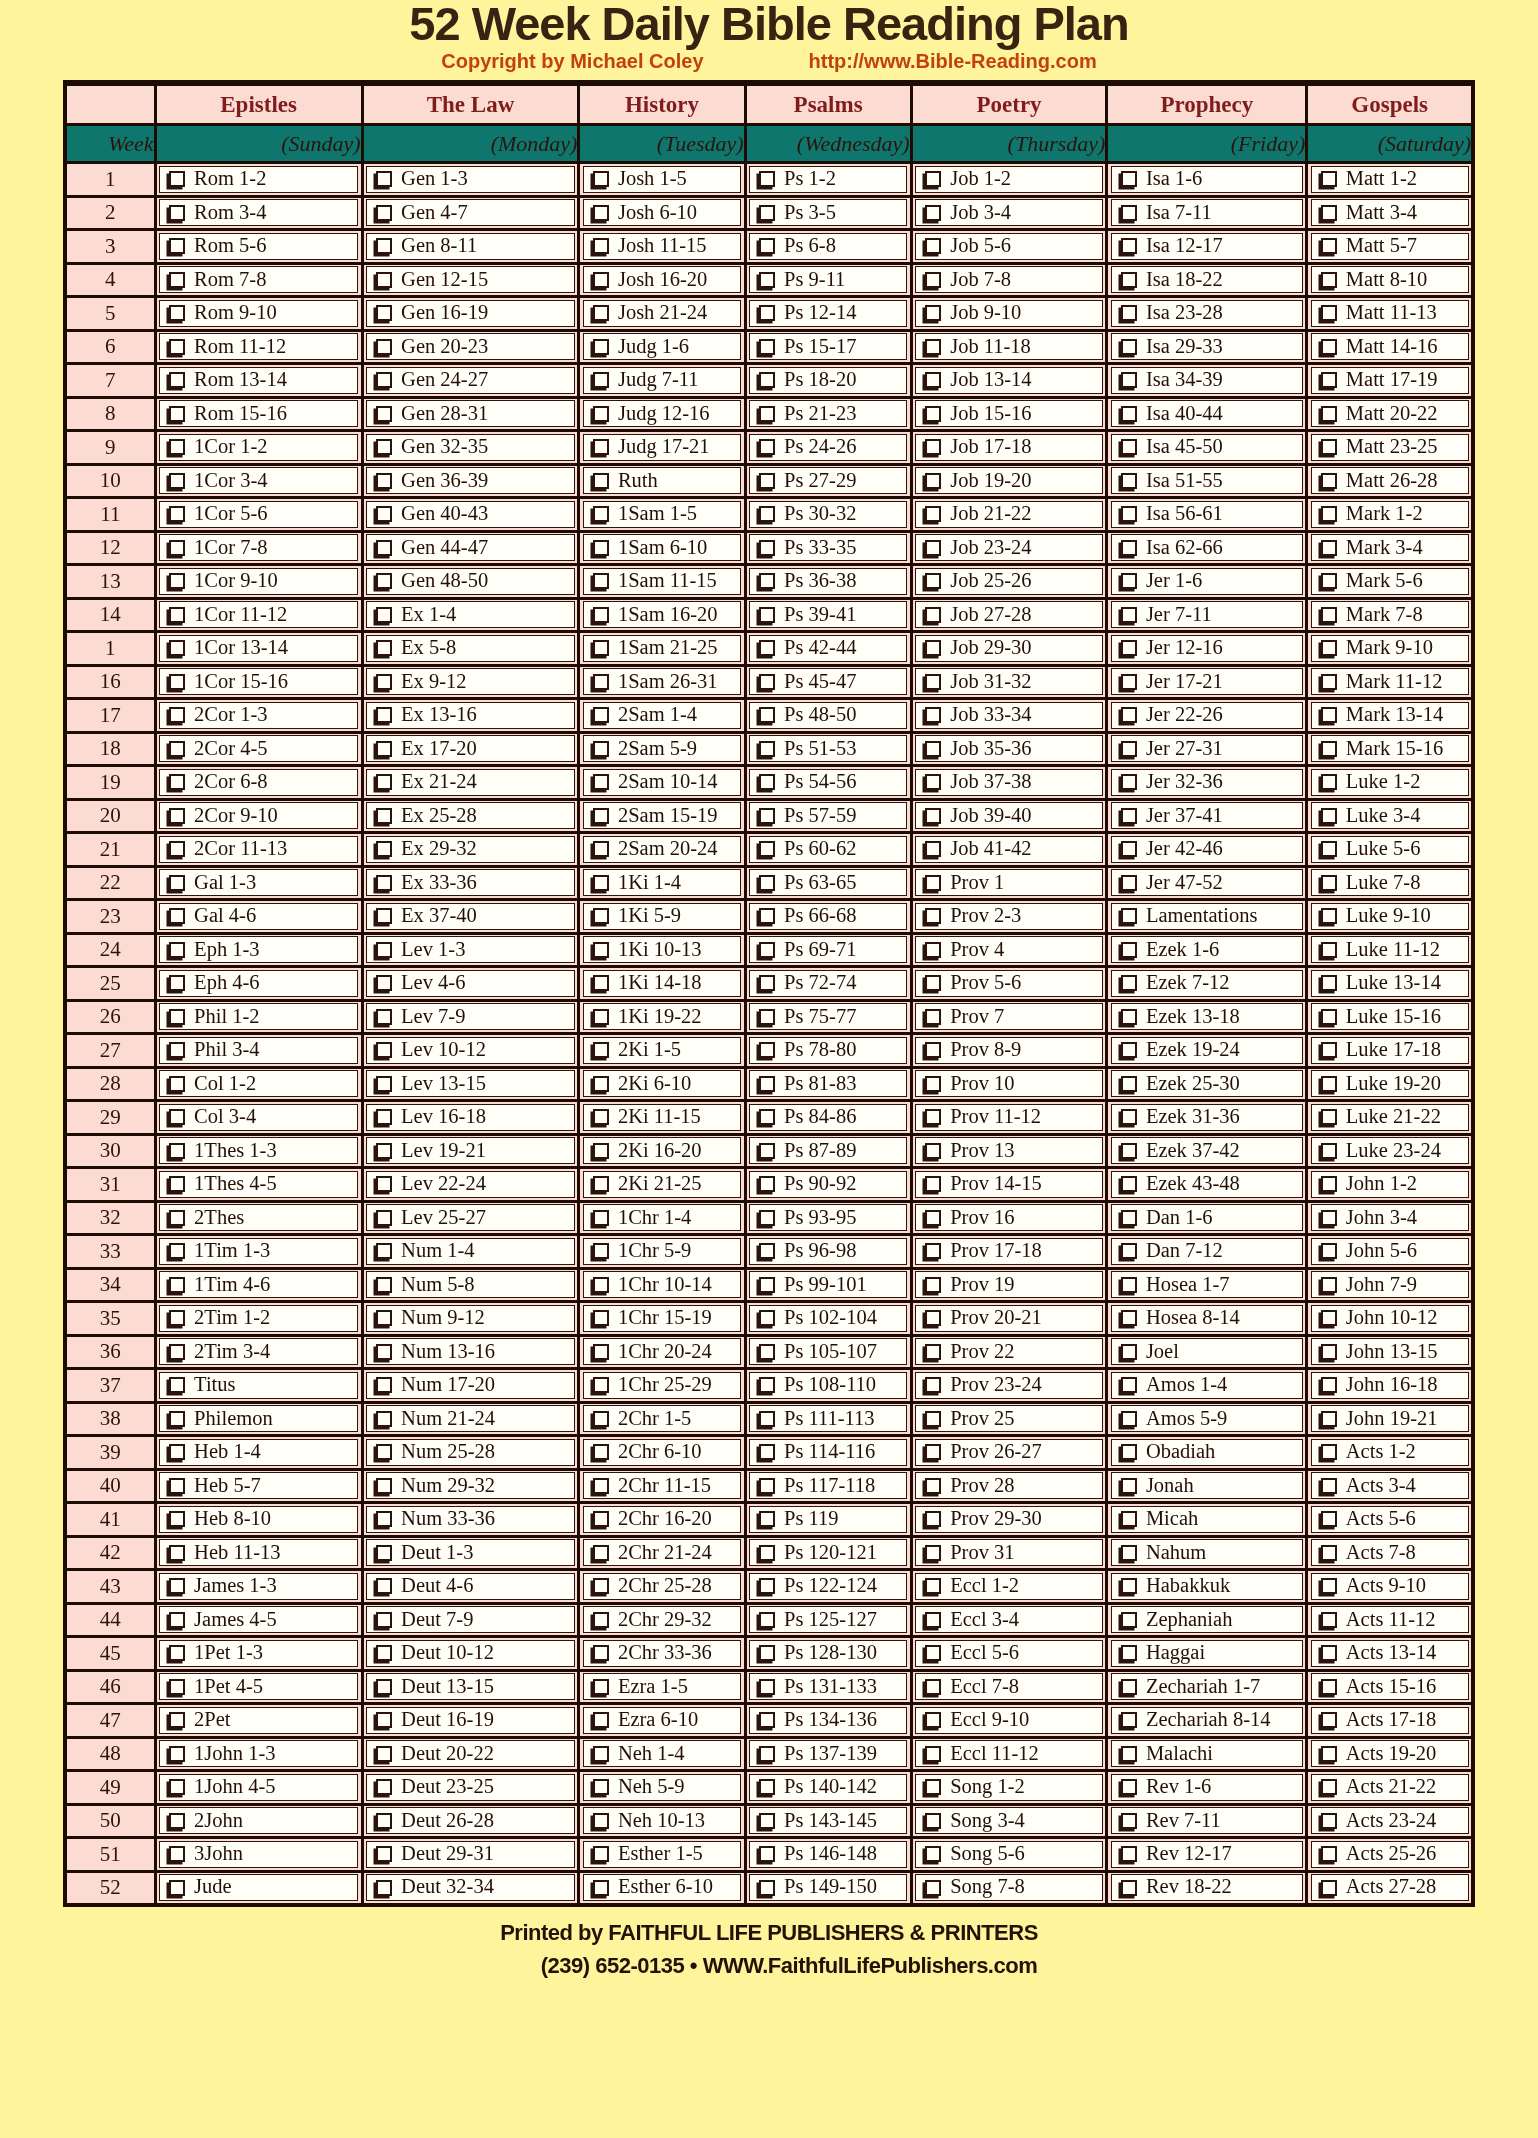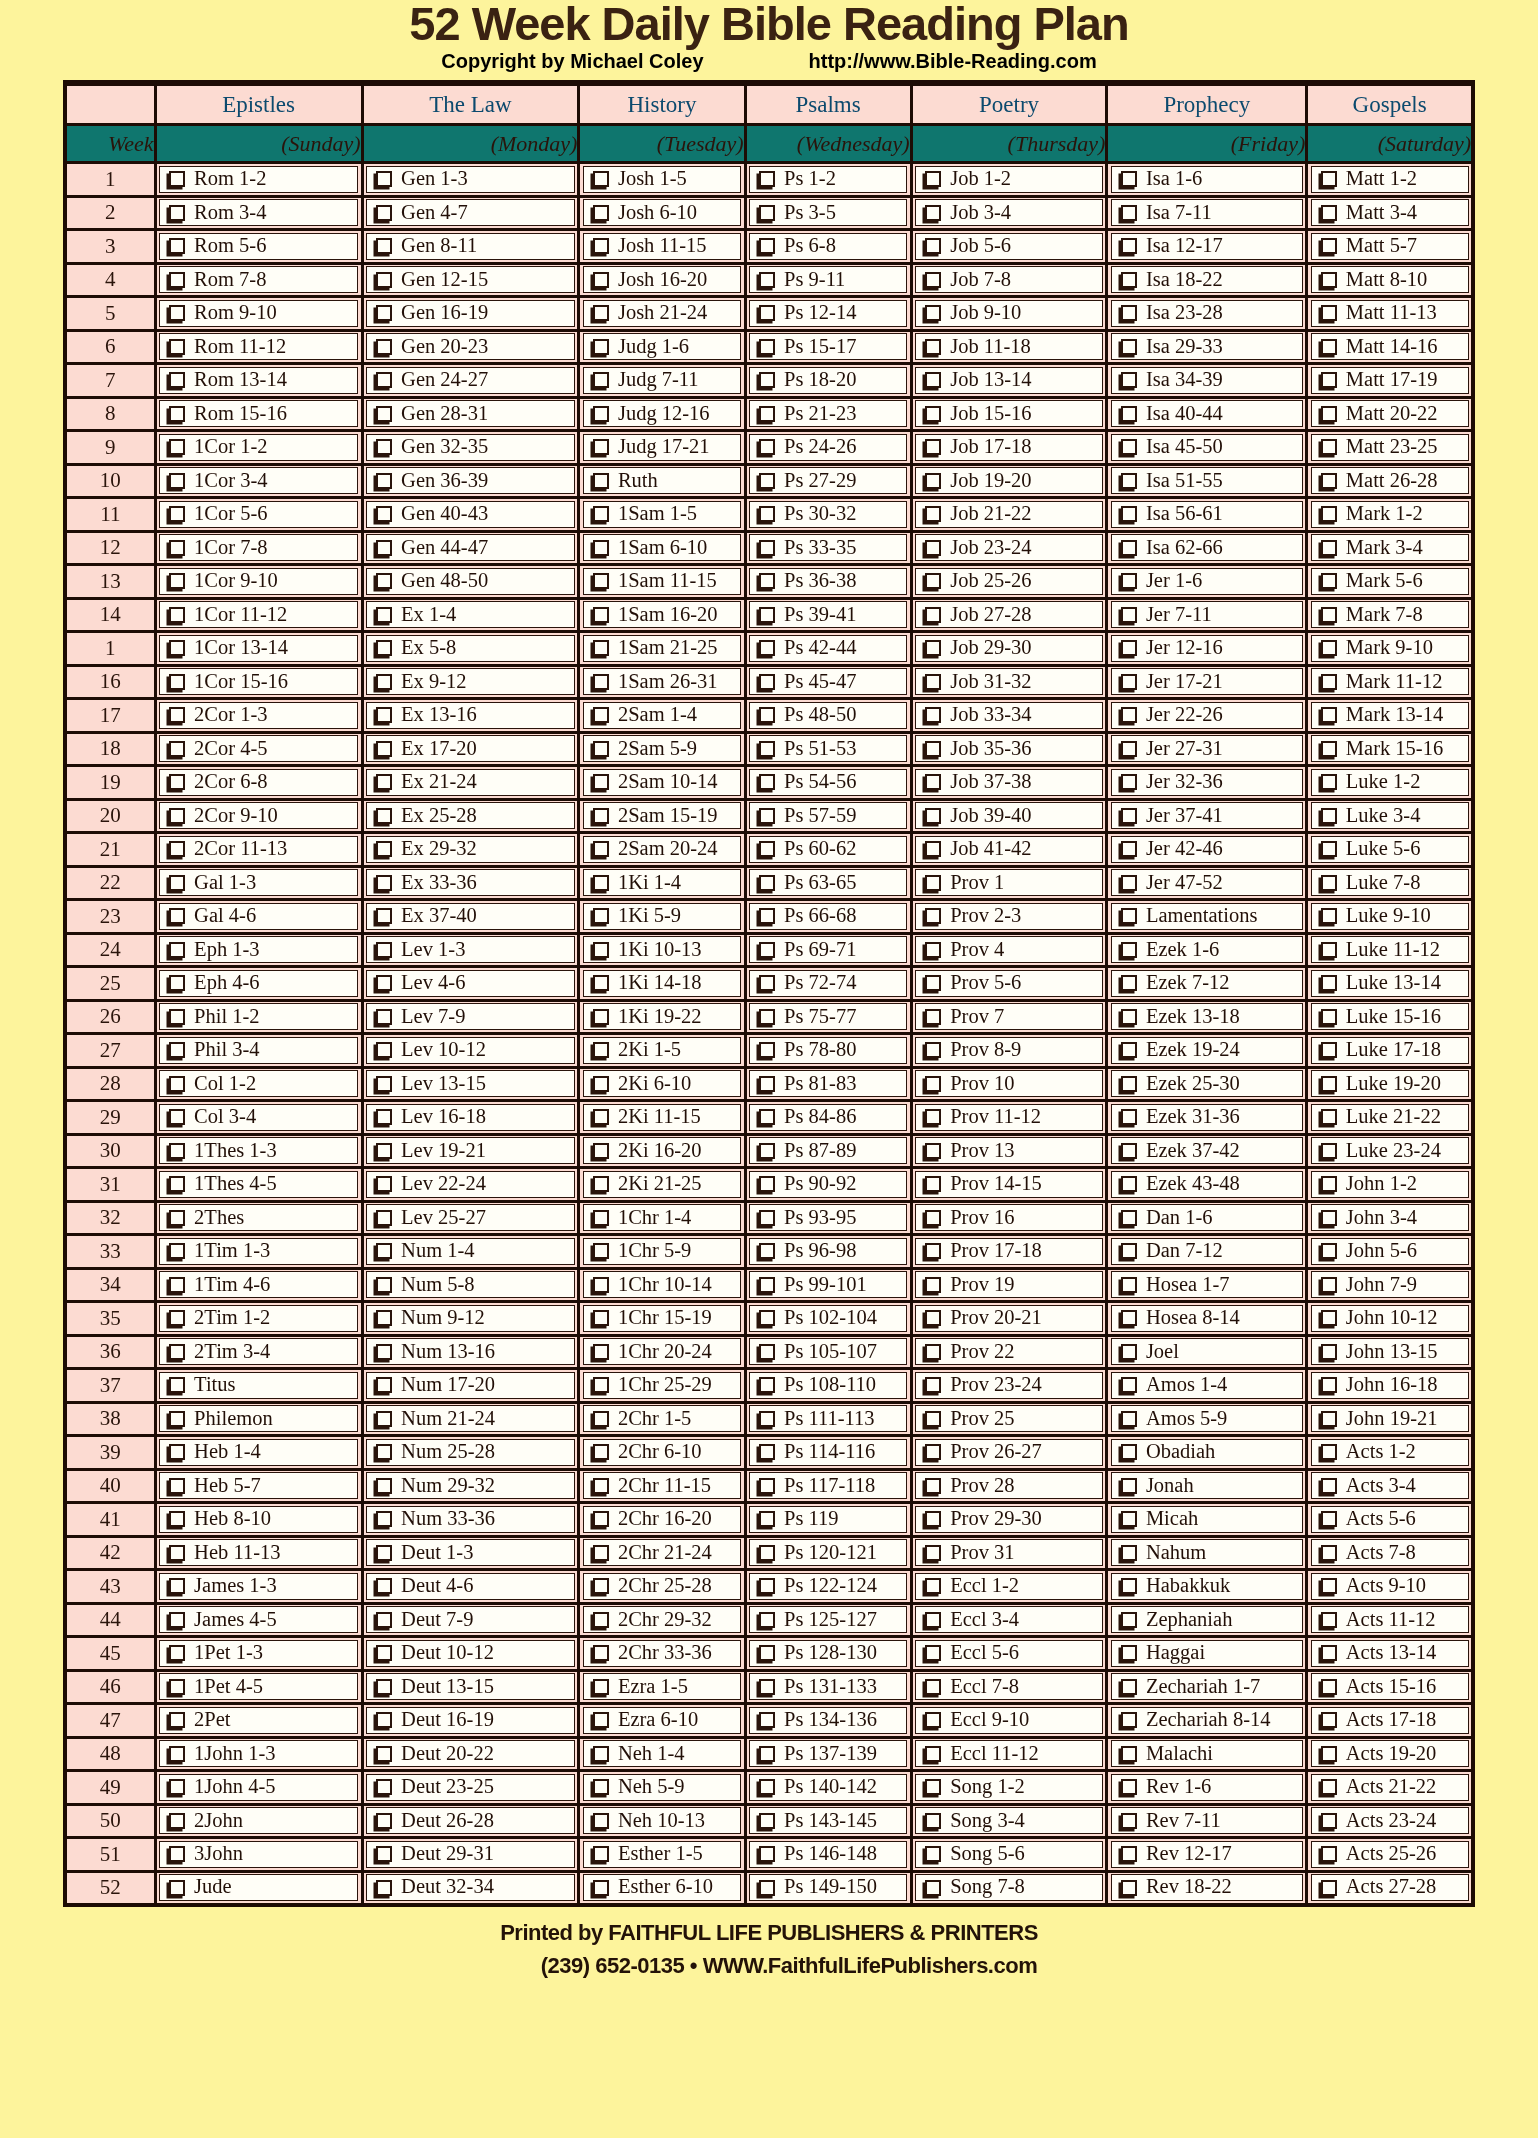--- a/index.html
+++ b/index.html
@@ -20,37 +20,37 @@
     color:#3a2212;
   }
   .subtitle-row {
     display:flex;
     justify-content:center;
     gap:105px;
     margin-top:3px;
     font-family:"Liberation Sans", sans-serif;
     font-weight:bold;
     font-size:20px;
-    color:#000000;
+    color:#c2410c;
   }
   table.plan {
     width:1412px;
     margin:7px auto 0 auto;
     border-collapse:collapse;
     table-layout:fixed;
     border:4px solid #1d0c05;
     border-top-width:6px;
   }
   th, td { border:3px solid #1d0c05; padding:0; }
   .cat-row th {
     background:#fcdbd2;
     height:37px;
     font-size:23px;
-    font-weight:normal;
-    color:#0c4a6e;
+    font-weight:bold;
+    color:#7f1d1d;
     text-align:center;
   }
   .day-row th {
     background:#0f766e;
     height:35px;
     font-size:22px;
     font-weight:normal;
     font-style:italic;
     color:#2a140b;
     text-align:right;

